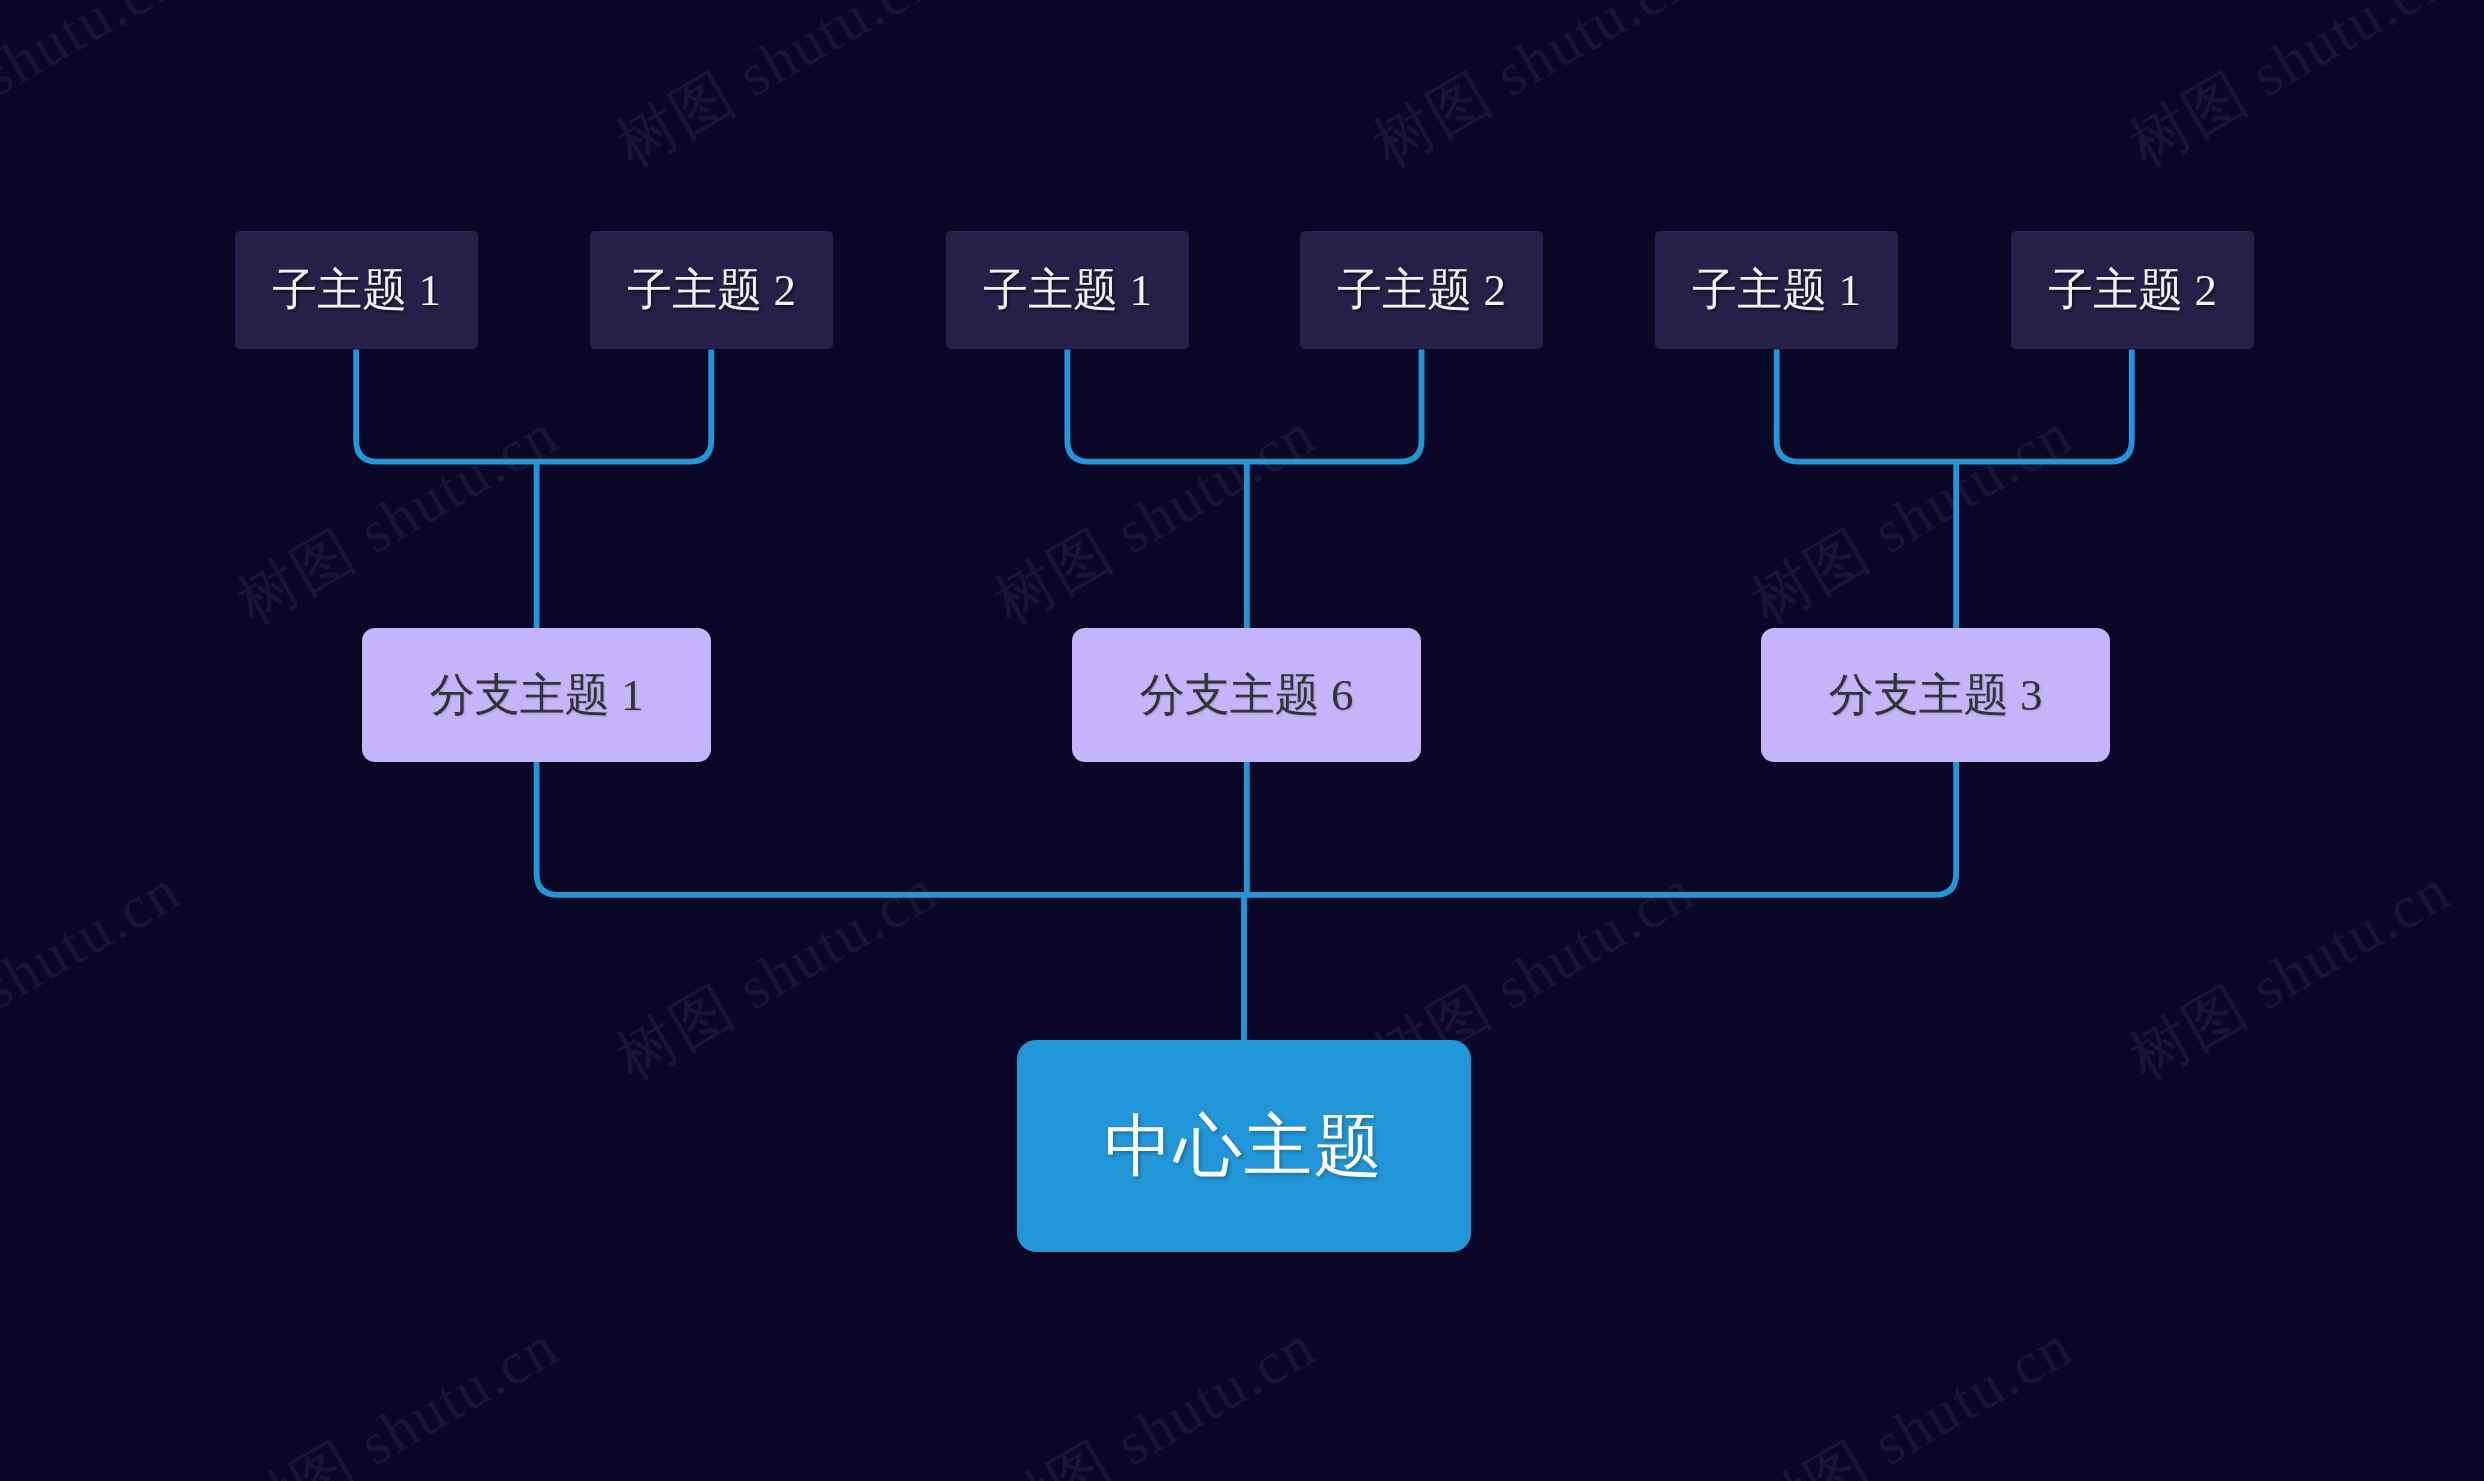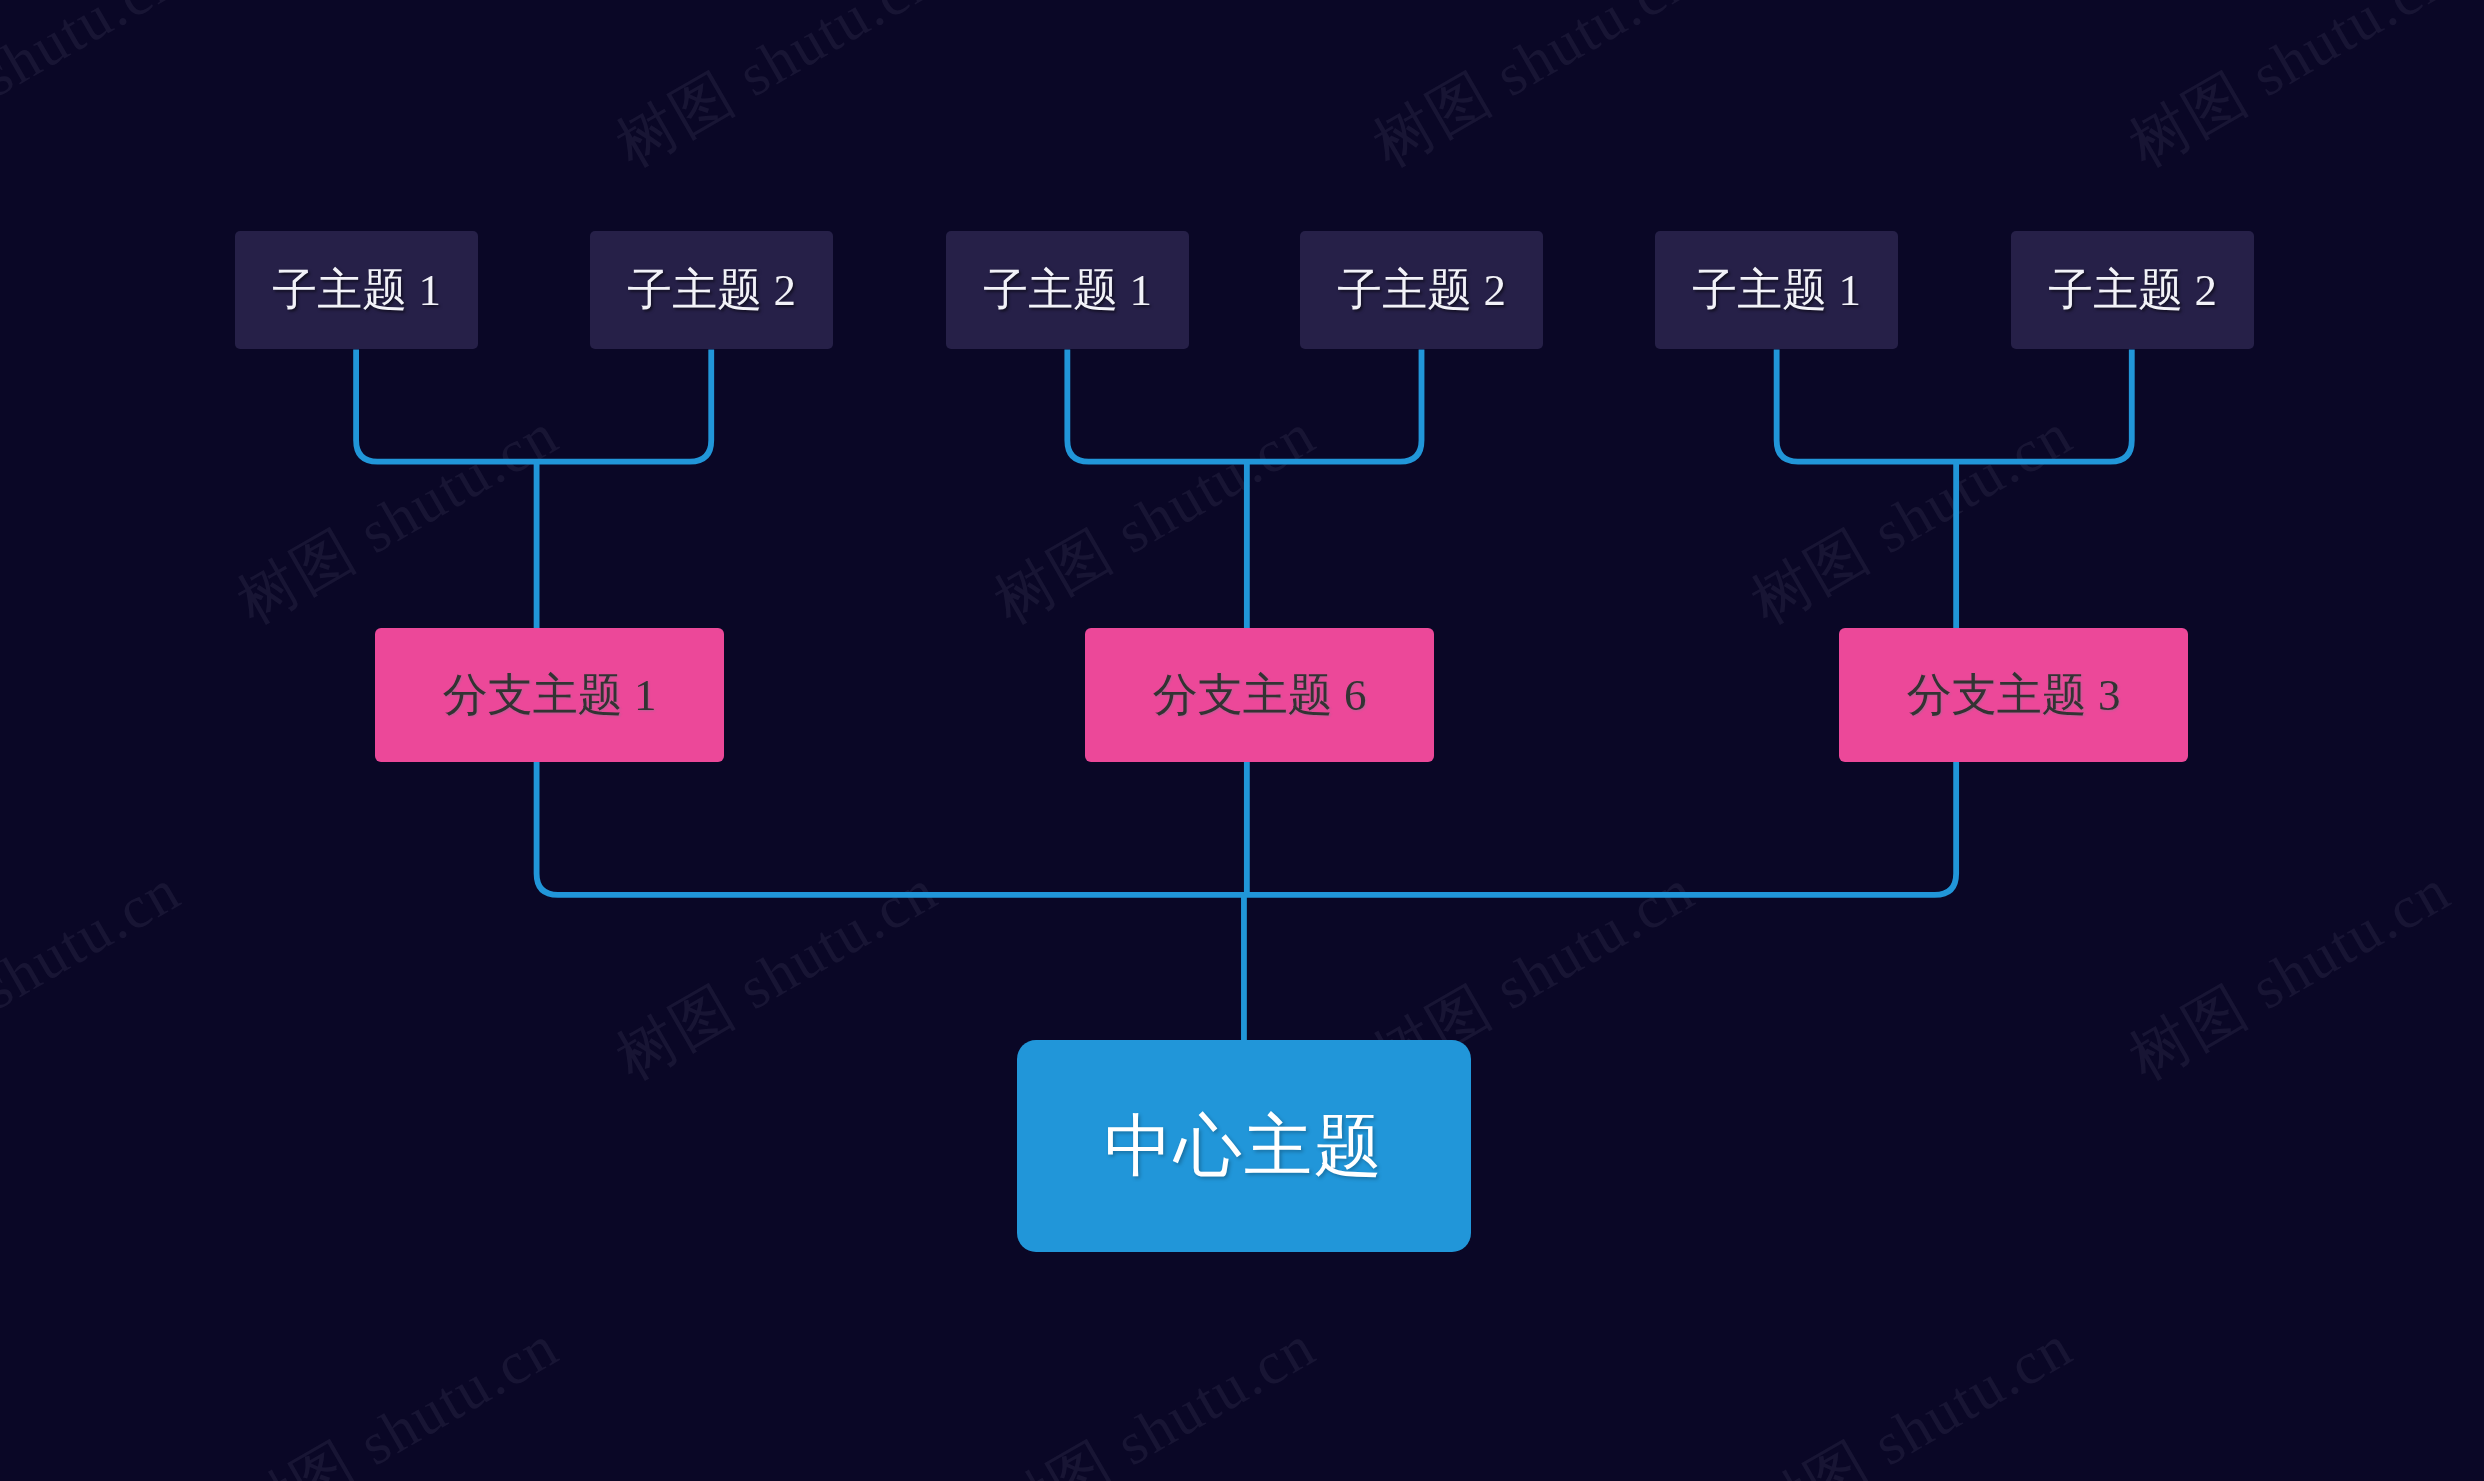--- a/index.html
+++ b/index.html
@@ -64,27 +64,26 @@
   .node-sub {
     background: #262048;
     border-radius: 5px;
     color: #f2f2f8;
     font-size: 45px;
     padding: 0 25px;
     text-shadow: 1.9px 1.9px 2.9px rgba(0,0,0,0.55);
   }
 
   .node-branch {
-    background: #ec4899;
-    border-radius: 6px;
+    background: #c4b5fd;
+    border-radius: 13px;
     color: #333333;
     font-size: 45px;
     padding: 0 25px;
     text-shadow: 1px 1px 1.9px rgba(120,125,145,0.45);
-    margin-left: 13px;
   }
 
   .node-center {
     background: #2196d9;
     border-radius: 19px;
     color: #ffffff;
     font-size: 68px;
     font-family: "Liberation Sans", "DejaVu Sans", sans-serif;
     letter-spacing: 1.9px;
     text-shadow: 1.9px 1.9px 3.9px rgba(0,0,0,0.25);
@@ -159,21 +158,21 @@
       </div>
       <div class="node node-branch" style="left: 1072px; top: 628px; width: 349px; height: 134px;">
         <span>分支主题 6</span>
       </div>
       <div class="node node-sub" style="left: 946px; top: 231px; width: 243px; height: 118px;">
         <span>子主题 1</span>
       </div>
       <div class="node node-sub" style="left: 1300px; top: 231px; width: 243px; height: 118px;">
         <span>子主题 2</span>
       </div>
-      <div class="node node-branch" style="left: 1826px; top: 628px; width: 349px; height: 134px;">
+      <div class="node node-branch" style="left: 1761px; top: 628px; width: 349px; height: 134px;">
         <span>分支主题 3</span>
       </div>
       <div class="node node-sub" style="left: 1655px; top: 231px; width: 243px; height: 118px;">
         <span>子主题 1</span>
       </div>
       <div class="node node-sub" style="left: 2011px; top: 231px; width: 243px; height: 118px;">
         <span>子主题 2</span>
       </div>
     </div>
 

